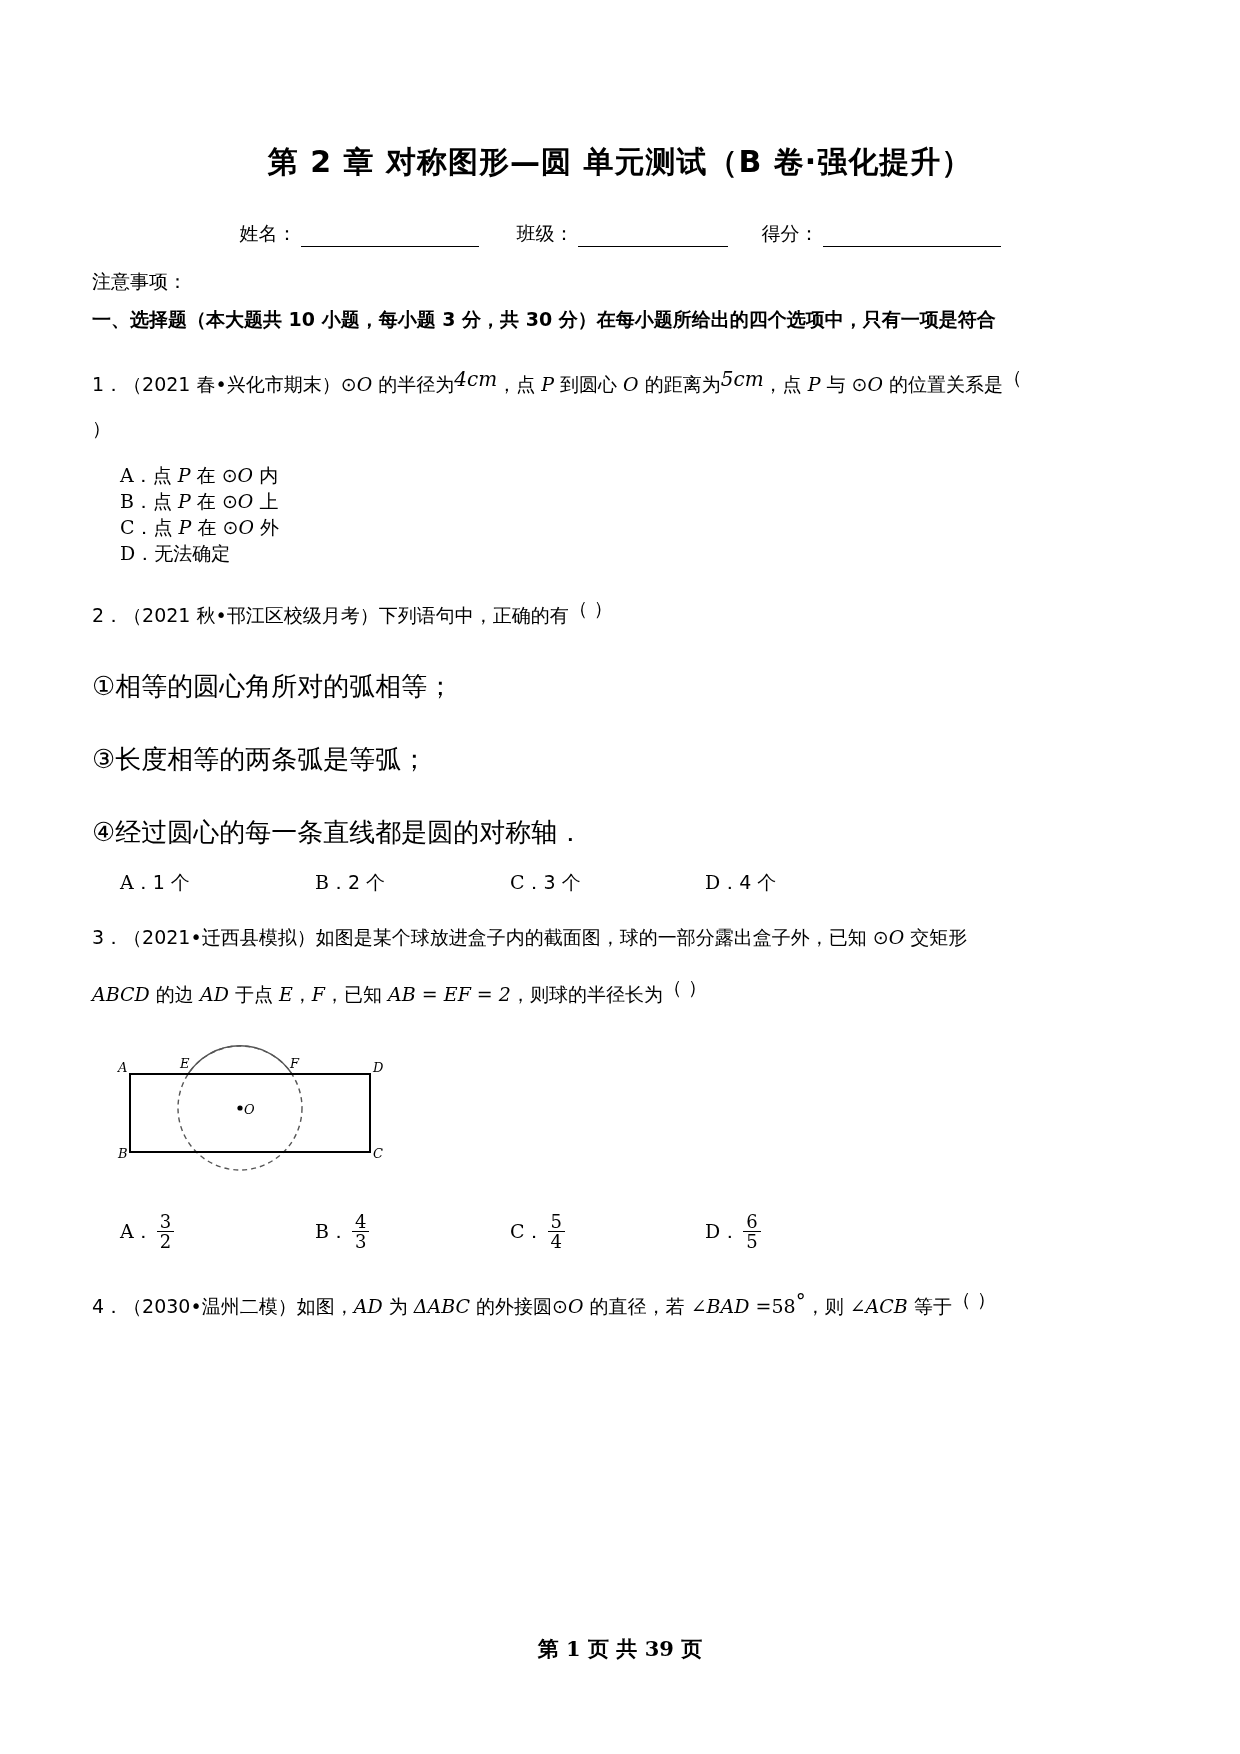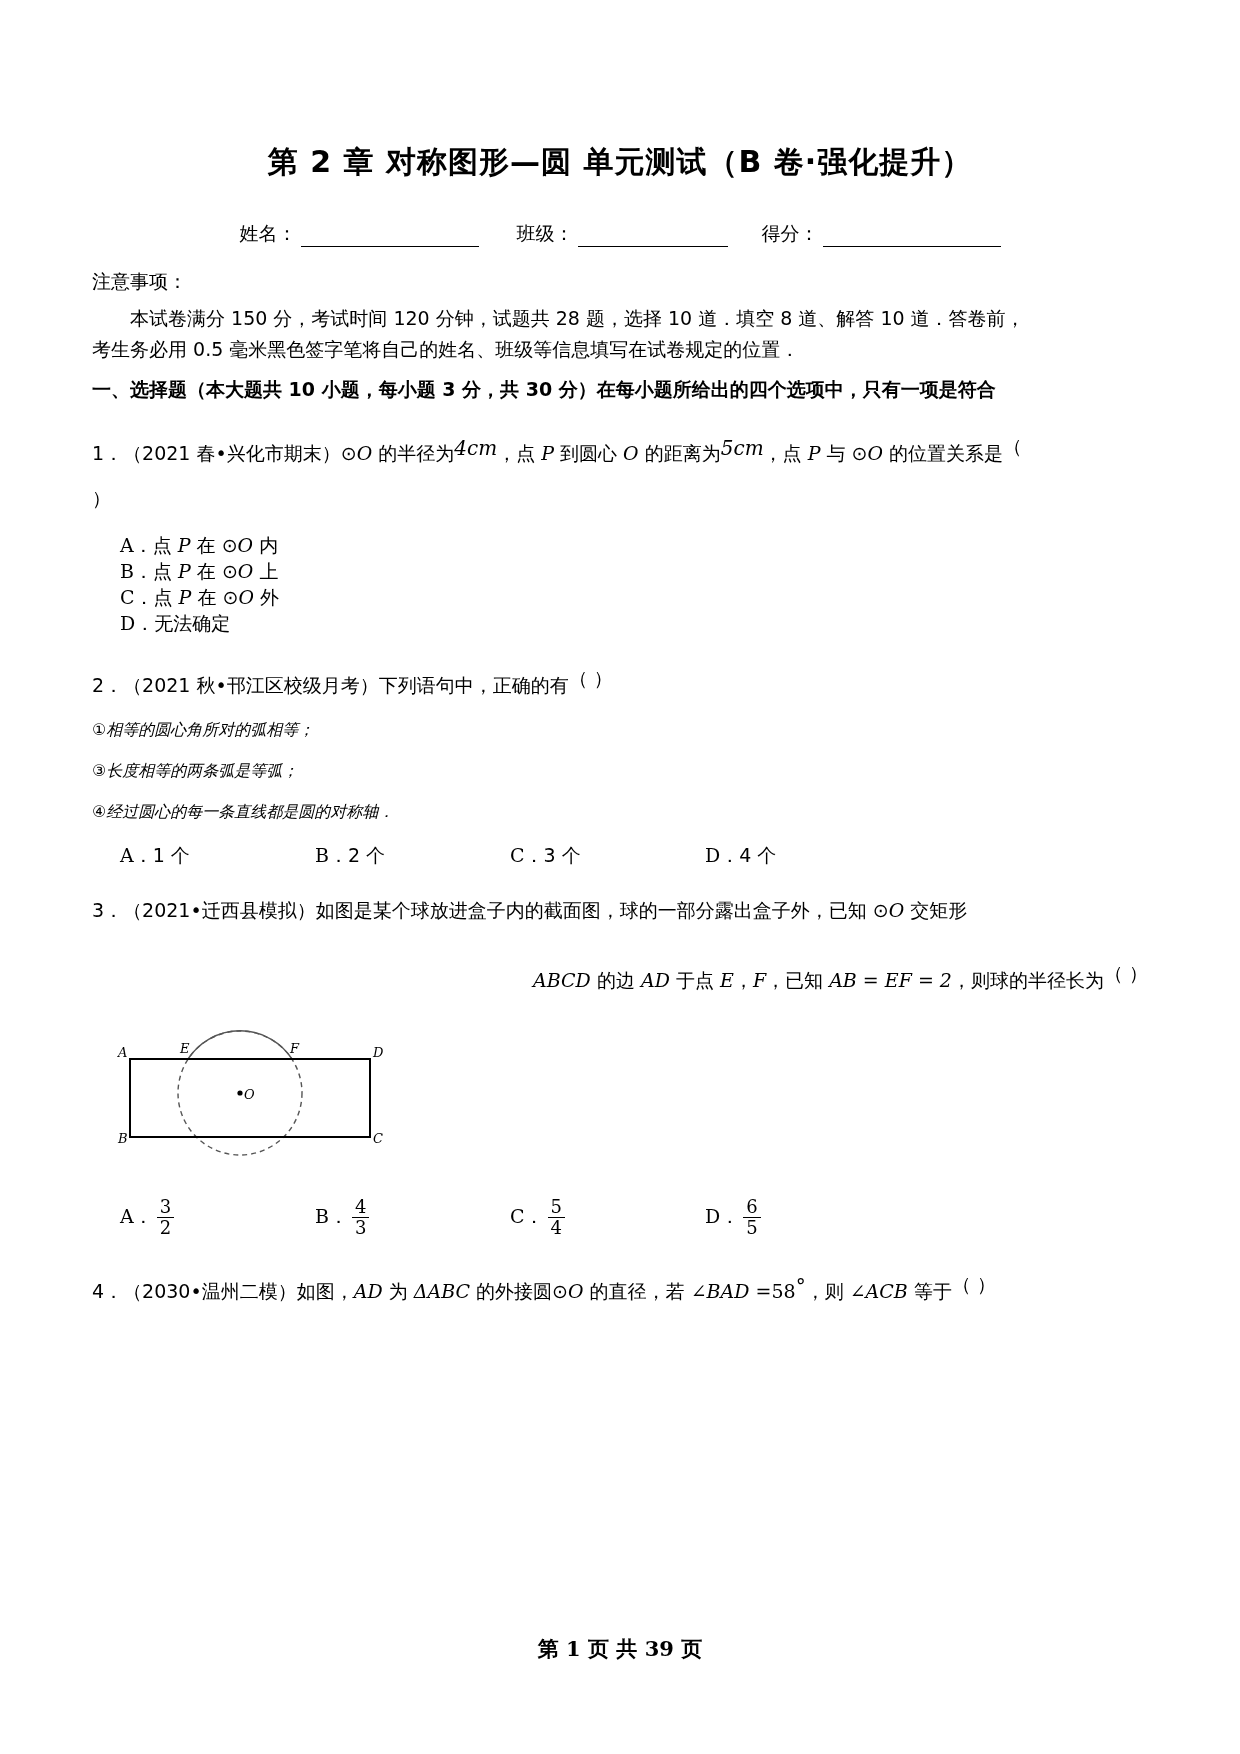--- a/index.html
+++ b/index.html
@@ -48,21 +48,21 @@
   .mi { font-family:"DejaVu Serif","Liberation Serif",serif; font-style:italic; }
   .mr { font-family:"DejaVu Serif","Liberation Serif",serif; font-style:normal; }
   .sup-small { font-family:"DejaVu Serif","Liberation Serif",serif; font-style:italic;
                font-size:20px; vertical-align:5px;text-align:right; }
   .paren-up { vertical-align:7px; font-size:19px; }
 
   .opts { margin-top:20px; font-size:19px; display:flex; }
   .opts .o { white-space:nowrap; }
   .opt-label { font-family:"DejaVu Serif","Liberation Serif",serif; }
 
-  .sub { margin-top:20px; font-size:16px;font-style:italic; }
+  .sub { margin-top:38px; font-size:26px; }
 
   .frac-row { margin-top:22px; font-size:19px; display:flex; align-items:center; }
   .frac-item { display:flex; align-items:center; white-space:nowrap; }
   .frac { display:inline-block; vertical-align:middle; text-align:center;
           font-family:"DejaVu Serif","Liberation Serif",serif; font-size:18px;
           line-height:1.08; margin-left:4px; }
   .frac .n { display:block; padding:0 3px; }
   .frac .d { display:block; padding:0 3px; border-top:1.4px solid #000; }
 
   .figure { margin-top:26px; margin-left:18px; }
@@ -92,24 +92,20 @@
         <span class="blank b2"></span>
       </span>
       <span class="gap2"></span>
       <span class="idfield">
         <span class="idlabel">得分：</span>
         <span class="blank b3"></span>
       </span>
     </div>
 
     <div class="notes-head">注意事项：</div>
-    <div class="notes-body">
-      <span>本试卷满分 150 分，考试时间 120 分钟，试题共 28 题，选择 10 道．填空 8 道、解答 10 道．答卷前，</span>
-      <div class="l2">考生务必用 0.5 毫米黑色签字笔将自己的姓名、班级等信息填写在试卷规定的位置．</div>
-    </div>
 
     <div class="section-head">
       <div>一、选择题（本大题共 10 小题，每小题 3 分，共 30 分）在每小题所给出的四个选项中，只有一项是符合</div>
     </div>
 
     <div class="q">
       <span class="num">1．</span><span>（2021 春•兴化市期末）</span><span>⊙</span><span class="mi">O</span><span> 的半径为</span><span class="sup-small">4cm</span><span>，点 </span><span class="mi">P</span><span> 到圆心 </span><span class="mi">O</span><span> 的距离为</span><span class="sup-small">5cm</span><span>，点 </span><span class="mi">P</span><span> 与 ⊙</span><span class="mi">O</span><span> 的位置关系是</span><span class="paren-up">（</span>
       <div style="margin-top:14px;"><span>）</span></div>
     </div>
 
@@ -132,21 +128,21 @@
       <span class="o" style="width:195px;"><span class="opt-label">A．</span><span>1 个</span></span>
       <span class="o" style="width:195px;"><span class="opt-label">B．</span><span>2 个</span></span>
       <span class="o" style="width:195px;"><span class="opt-label">C．</span><span>3 个</span></span>
       <span class="o"><span class="opt-label">D．</span><span>4 个</span></span>
     </div>
 
     <div class="q">
       <span class="num">3．</span><span>（2021•迁西县模拟）</span><span>如图是某个球放进盒子内的截面图，球的一部分露出盒子外，已知 ⊙</span><span class="mi">O</span><span> 交矩形</span>
     </div>
 
-    <div class="q" style="margin-top:32px;text-align:right;">
+    <div class="q" style="margin-top:20px;">
       <span class="mi">ABCD</span><span> 的边 </span><span class="mi">AD</span><span> 于点 </span><span class="mi">E</span><span>，</span><span class="mi">F</span><span>，已知 </span><span class="mi">AB = EF = 2</span><span>，则球的半径长为</span><span class="paren-up">（      ）</span>
     </div>
 
     <div class="figure">
       <svg width="300" height="150" viewBox="0 0 300 150">
 
         <circle cx="130" cy="72" r="62" fill="none" stroke="#555555" stroke-width="1.4" stroke-dasharray="5,4"></circle>
 
         <path d="M 78 38 A 62 62 0 0 1 182 38" fill="none" stroke="#555555" stroke-width="1.4"></path>
 

